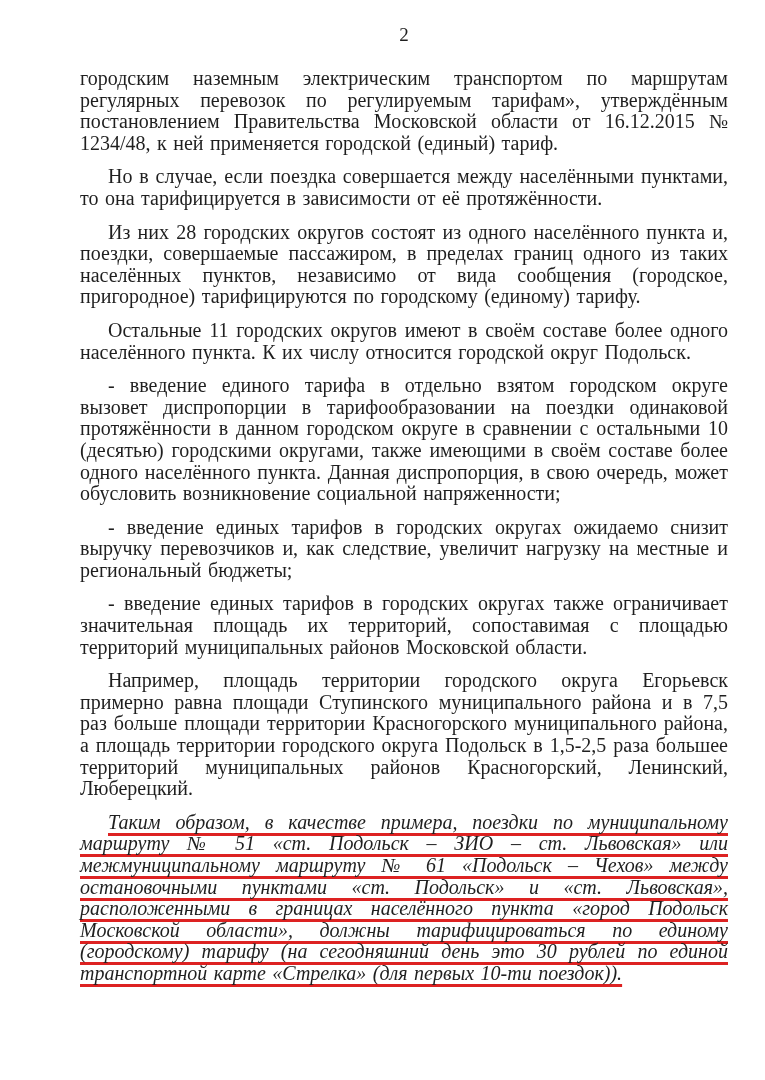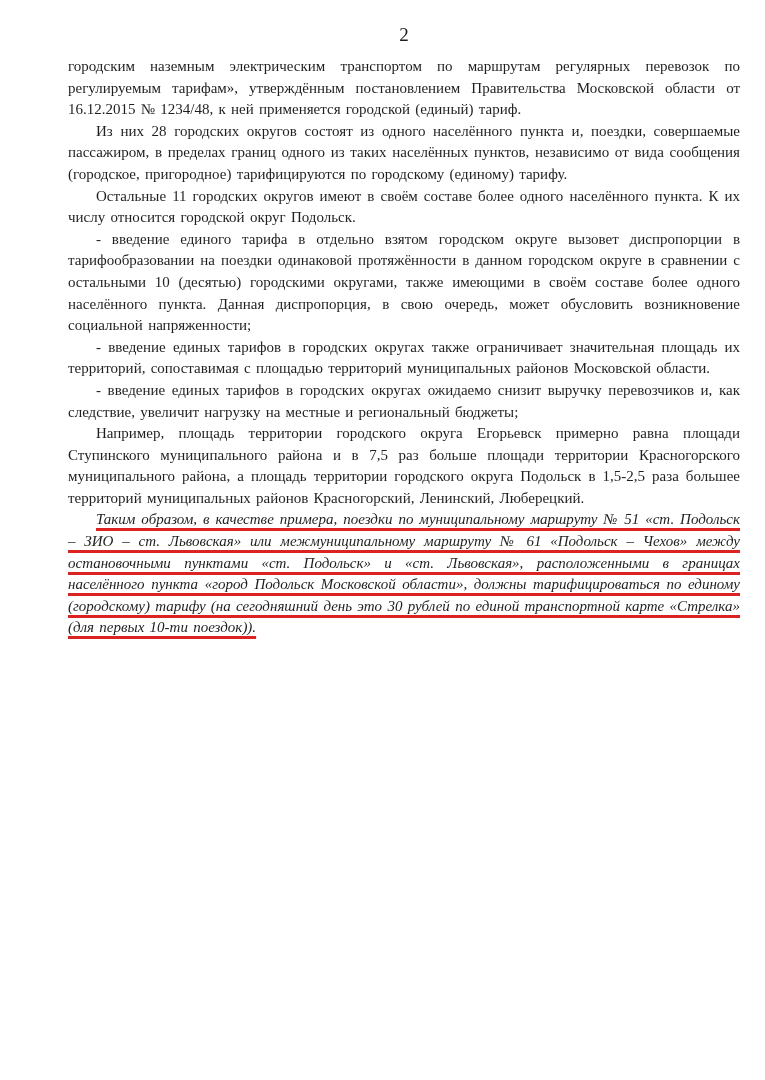--- a/index.html
+++ b/index.html
@@ -26,22 +26,22 @@
     font-size: 19px;
     line-height: 22px;
   }
   .body-text {
     position: absolute;
     top: 56px;
     left: 68px;
     width: 672px;
   }
   .body-text p {
-    margin: 0;
-    font-size: 15px;
+    margin: 12px;
+    font-size: 20px;
     line-height: 21.6px;
     text-align: justify;
     text-indent: 28px;
     word-spacing: 1.5px;
     hyphens: none;
   }
   .body-text p.no-indent {
     text-indent: 0;
   }
   .body-text p.highlight {
@@ -54,21 +54,22 @@
   }
 </style>
 </head>
 <body>
 
 <div class="page">
   <div class="page-number">2</div>
 
   <div class="body-text">
     <p class="no-indent">городским наземным электрическим транспортом по маршрутам регулярных перевозок по регулируемым тарифам», утверждённым постановлением Правительства Московской области от 16.12.2015 № 1234/48, к ней применяется городской (единый) тариф.</p>
+    <p>Но в случае, если поездка совершается между населёнными пунктами, то она тарифицируется в зависимости от её протяжённости.</p>
     <p>Из них 28 городских округов состоят из одного населённого пункта и, поездки, совершаемые пассажиром, в пределах границ одного из таких населённых пунктов, независимо от вида сообщения (городское, пригородное) тарифицируются по городскому (единому) тарифу.</p>
     <p>Остальные 11 городских округов имеют в своём составе более одного населённого пункта. К их числу относится городской округ Подольск.</p>
     <p>- введение единого тарифа в отдельно взятом городском округе вызовет диспропорции в тарифообразовании на поездки одинаковой протяжённости в данном городском округе в сравнении с остальными 10 (десятью) городскими округами, также имеющими в своём составе более одного населённого пункта. Данная диспропорция, в свою очередь, может обусловить возникновение социальной напряженности;</p>
+    <p>- введение единых тарифов в городских округах ожидаемо снизит выручку перевозчиков и, как следствие, увеличит нагрузку на местные и региональный бюджеты;</p>
     <p>- введение единых тарифов в городских округах также ограничивает значительная площадь их территорий, сопоставимая с площадью территорий муниципальных районов Московской области.</p>
-    <p>- введение единых тарифов в городских округах ожидаемо снизит выручку перевозчиков и, как следствие, увеличит нагрузку на местные и региональный бюджеты;</p>
     <p>Например, площадь территории городского округа Егорьевск примерно равна площади Ступинского муниципального района и в 7,5 раз больше площади территории Красногорского муниципального района, а площадь территории городского округа Подольск в 1,5-2,5 раза большее территорий муниципальных районов Красногорский, Ленинский, Люберецкий.</p>
     <p class="highlight">Таким образом, в качестве примера, поездки по муниципальному маршруту № 51 «ст. Подольск – ЗИО – ст. Львовская» или межмуниципальному маршруту № 61 «Подольск – Чехов» между остановочными пунктами «ст. Подольск» и «ст. Львовская», расположенными в границах населённого пункта «город Подольск Московской области», должны тарифицироваться по единому (городскому) тарифу (на сегодняшний день это 30 рублей по единой транспортной карте «Стрелка» (для первых 10-ти поездок)).</p>
   </div>
 </div>
 
 </body></html>

